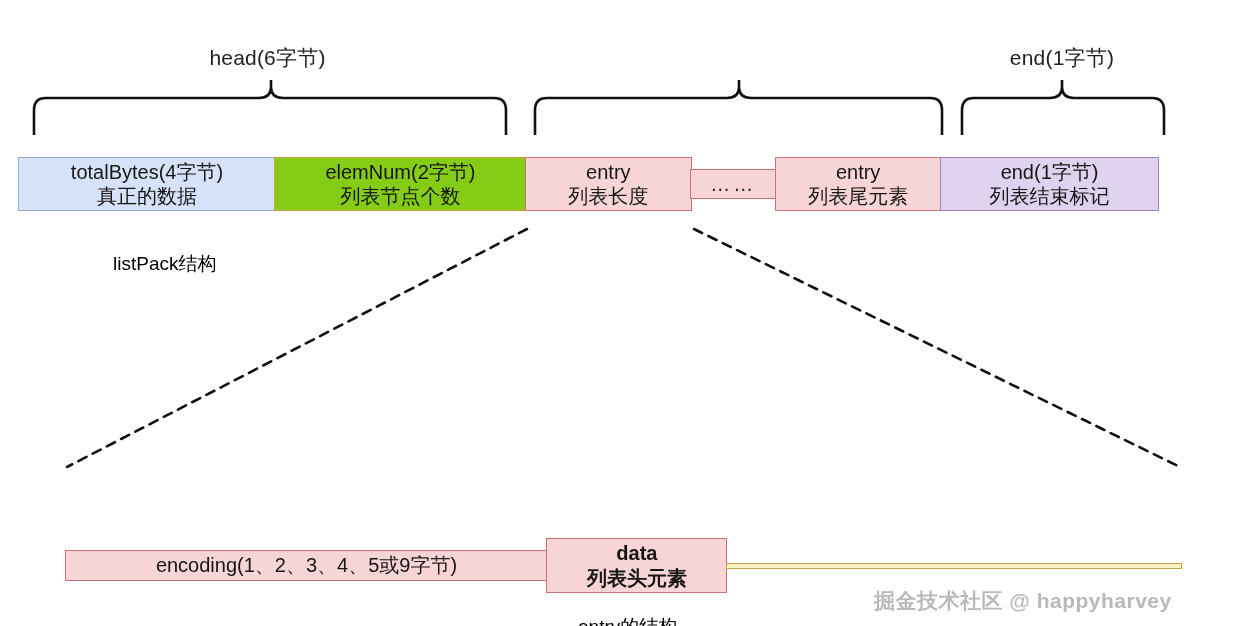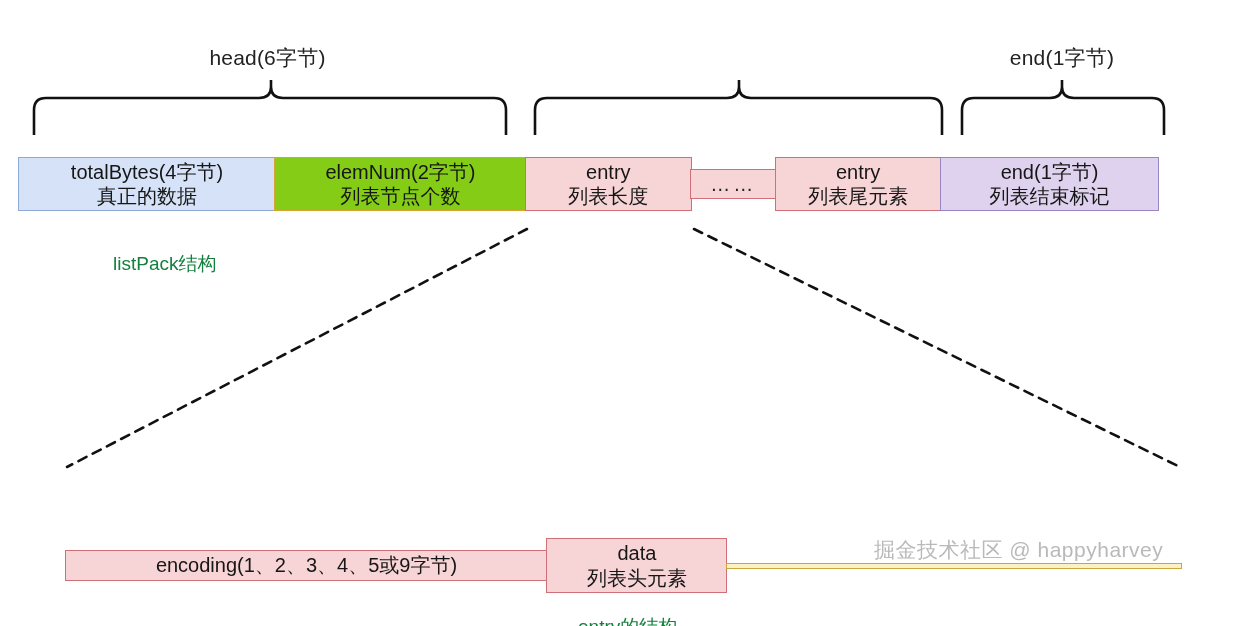--- a/index.html
+++ b/index.html
@@ -66,21 +66,21 @@
 
   .dots {
     letter-spacing: 3px;
     font-size: 20px;
     color: #222;
   }
 
   .caption {
     position: absolute;
     font-size: 19px;
-    color: #15803d;
+    color: #000000;
     white-space: nowrap;
   }
 
   .watermark {
     position: absolute;
     font-size: 21px;
     color: #b9b9b9;
     white-space: nowrap;
     letter-spacing: 0.5px;
   }
@@ -154,26 +154,26 @@
     <line x1="527" y1="229" x2="67" y2="467" stroke="#111111" stroke-width="2.6" stroke-dasharray="9,7" stroke-linecap="round"></line>
     <line x1="694" y1="229" x2="1180" y2="467" stroke="#111111" stroke-width="2.6" stroke-dasharray="9,7" stroke-linecap="round"></line>
   </svg>
 
   <div class="row" style="left:65px; top:468px; height:107px;margin-top:44px;">
 
     <div class="cell c-pink" style="width:483px;">
       <span class="l1">encoding(1、2、3、4、5或9字节)</span>
     </div>
 
-    <div class="cell c-pink" style="width:181px;">
+    <div class="cell c-pink" style="width:181px;font-weight:bold;">
       <span class="l1">data</span>
       <span class="l2">列表头元素</span>
     </div>
 
     <div class="cell c-yellow" style="width:456px;">
     </div>
   </div>
 
   <div class="caption" style="left:578px; top:614px;">entry的结构</div>
 
-  <div class="watermark" style="left:874px; top:536px;">掘金技术社区 @ happyharvey</div>
+  <div class="watermark" style="left:874px; top:587px;font-weight:bold;">掘金技术社区 @ happyharvey</div>
 
 </div>
 
 </body></html>

